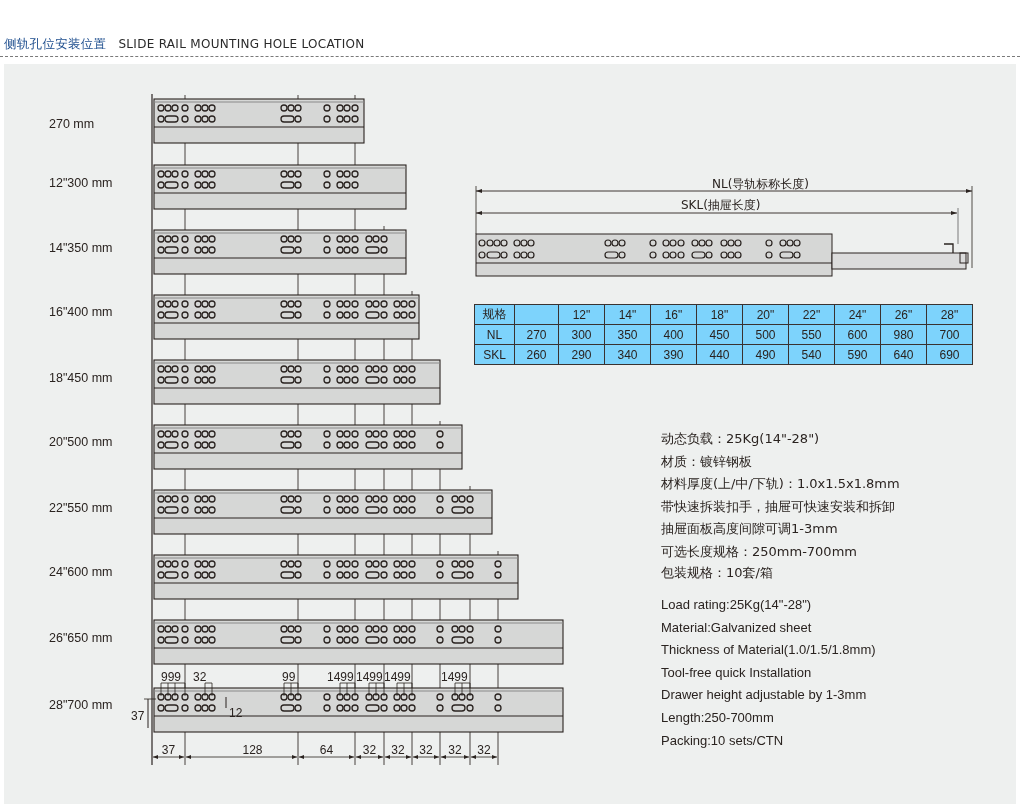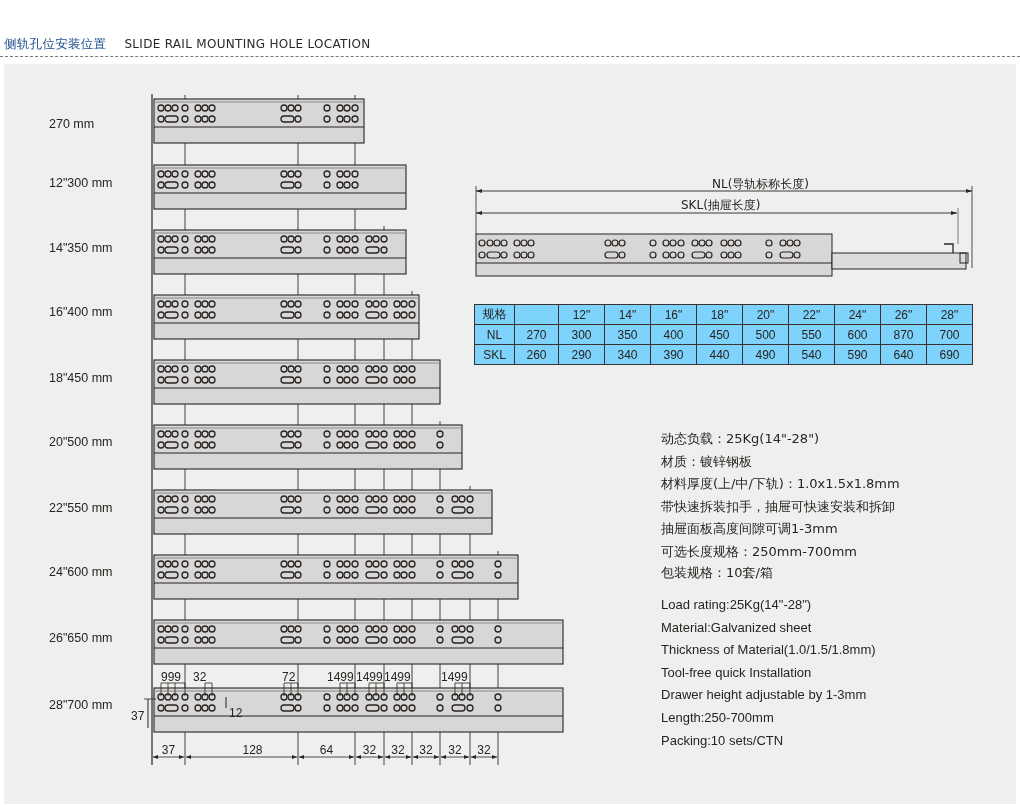--- a/index.html
+++ b/index.html
@@ -1,20 +1,20 @@
 <!DOCTYPE html>
 <html><head>
 <meta charset="utf-8">
 <style>
   * { box-sizing: border-box; margin: 0; padding: 0; }
   html, body { width: 1020px; height: 805px; background: #ffffff; overflow: hidden; }
   body { font-family: "Liberation Sans", "DejaVu Sans", sans-serif; color: #2a2320; position: relative; }
   .header { position: absolute; left: 0; top: 34px; width: 1020px; height: 24px; }
   .header-title { position: absolute; left: 4px; top: 2px; font-size: 12.5px; letter-spacing: 0.3px; color: #1f4f8f; white-space: nowrap; font-family: "DejaVu Sans", sans-serif; }
-  .header-title .en { color: #2a2a2a; margin-left: 18px; font-size: 12px; }
+  .header-title .en { color: #2a2a2a; margin-left: 12px; font-size: 12px; }
   .header-rule { position: absolute; left: 0; top: 22px; width: 1020px; border-top: 1px dashed #7a7a7a; }
   .panel { position: absolute; left: 4px; top: 64px; width: 1012px; height: 740px; background: #eef0ef; }
   .svgwrap { position: absolute; left: 0; top: 0; }
   .row-label { position: absolute; left: 49px; font-size: 12.5px; color: #2a2320; white-space: nowrap; }
   .spec-table { position: absolute; left: 474px; top: 304px; border-collapse: collapse; font-size: 12px; background: #7dd3fc; }
   .spec-table td { border: 1px solid #3a3230; height: 20px; text-align: center; padding: 0 4px; color: #2a2320; }
   .spec-table td.c0 { width: 40px; }
   .spec-table td.c { width: 46px; }
   .spec-table td.c1 { width: 44px; }
   .info-cn { position: absolute; left: 661px; top: 428px; font-size: 13px; line-height: 22.6px; color: #2a2320; font-family: "DejaVu Sans", sans-serif; white-space: nowrap; }
@@ -625,21 +625,21 @@
   <tr>
     <td>NL</td>
     <td>270</td>
     <td>300</td>
     <td>350</td>
     <td>400</td>
     <td>450</td>
     <td>500</td>
     <td>550</td>
     <td>600</td>
-    <td>870</td>
+    <td>980</td>
     <td>700</td>
   </tr>
   <tr>
     <td>SKL</td>
     <td>260</td>
     <td>290</td>
     <td>340</td>
     <td>390</td>
     <td>440</td>
     <td>490</td>
@@ -675,20 +675,20 @@
     <div class="dim-label" style="left: 152px; top: 743px; width: 33px;">37</div>
     <div class="dim-label" style="left: 185px; top: 743px; width: 135px;">128</div>
     <div class="dim-label" style="left: 298px; top: 743px; width: 57px;">64</div>
     <div class="dim-label" style="left: 355px; top: 743px; width: 29px;">32</div>
     <div class="dim-label" style="left: 384px; top: 743px; width: 28px;">32</div>
     <div class="dim-label" style="left: 412px; top: 743px; width: 28px;">32</div>
     <div class="dim-label" style="left: 440px; top: 743px; width: 30px;">32</div>
     <div class="dim-label" style="left: 470px; top: 743px; width: 28px;">32</div>
     <div class="dim-label" style="left: 161px; top: 670px;">999</div>
     <div class="dim-label" style="left: 193px; top: 670px;">32</div>
-    <div class="dim-label" style="left: 282px; top: 670px;">72</div>
+    <div class="dim-label" style="left: 282px; top: 670px;">99</div>
     <div class="dim-label" style="left: 327px; top: 670px;">1499</div>
     <div class="dim-label" style="left: 356px; top: 670px;">1499</div>
     <div class="dim-label" style="left: 384px; top: 670px;">1499</div>
     <div class="dim-label" style="left: 441px; top: 670px;">1499</div>
     <div class="dim-label" style="left: 229px; top: 697px; margin-top: 9px;">12</div>
     <div class="dim-label" style="left: 131px; top: 709px;">37</div>
   </div>
 
 </body></html>

